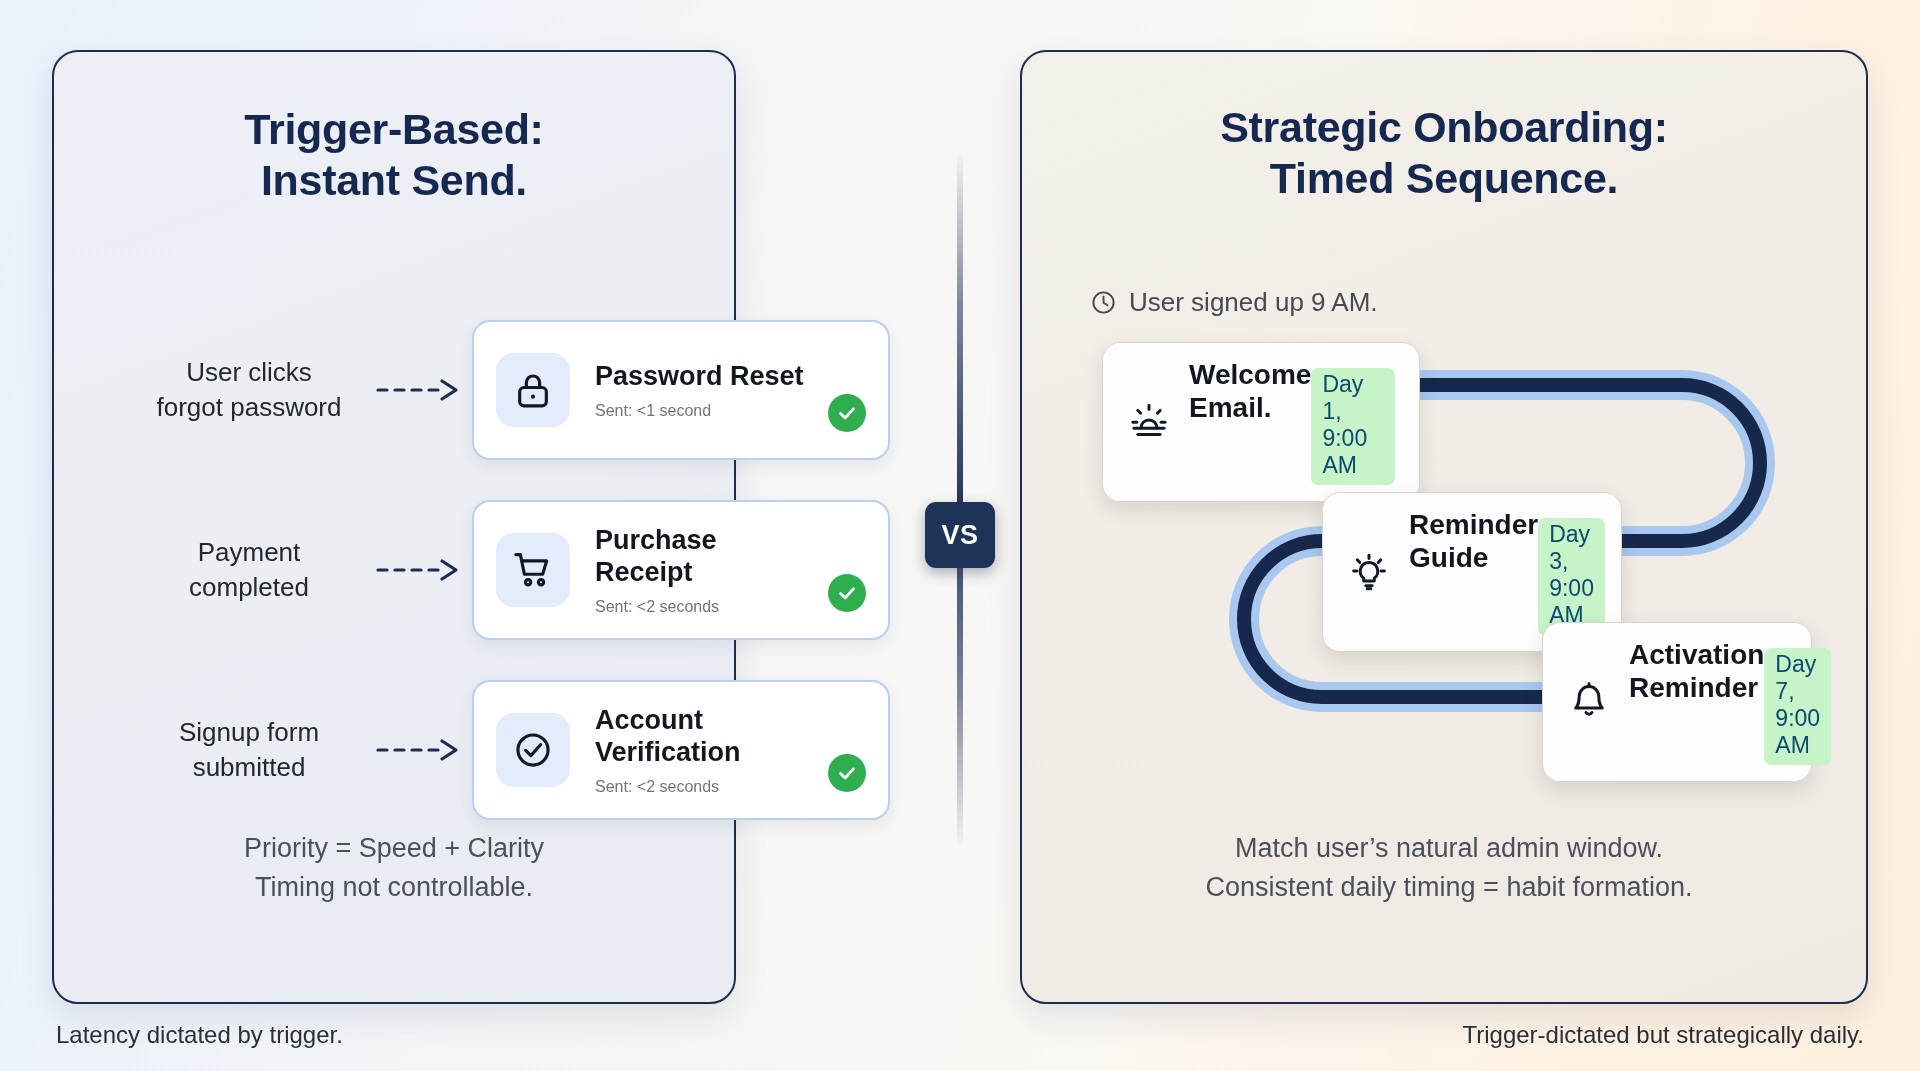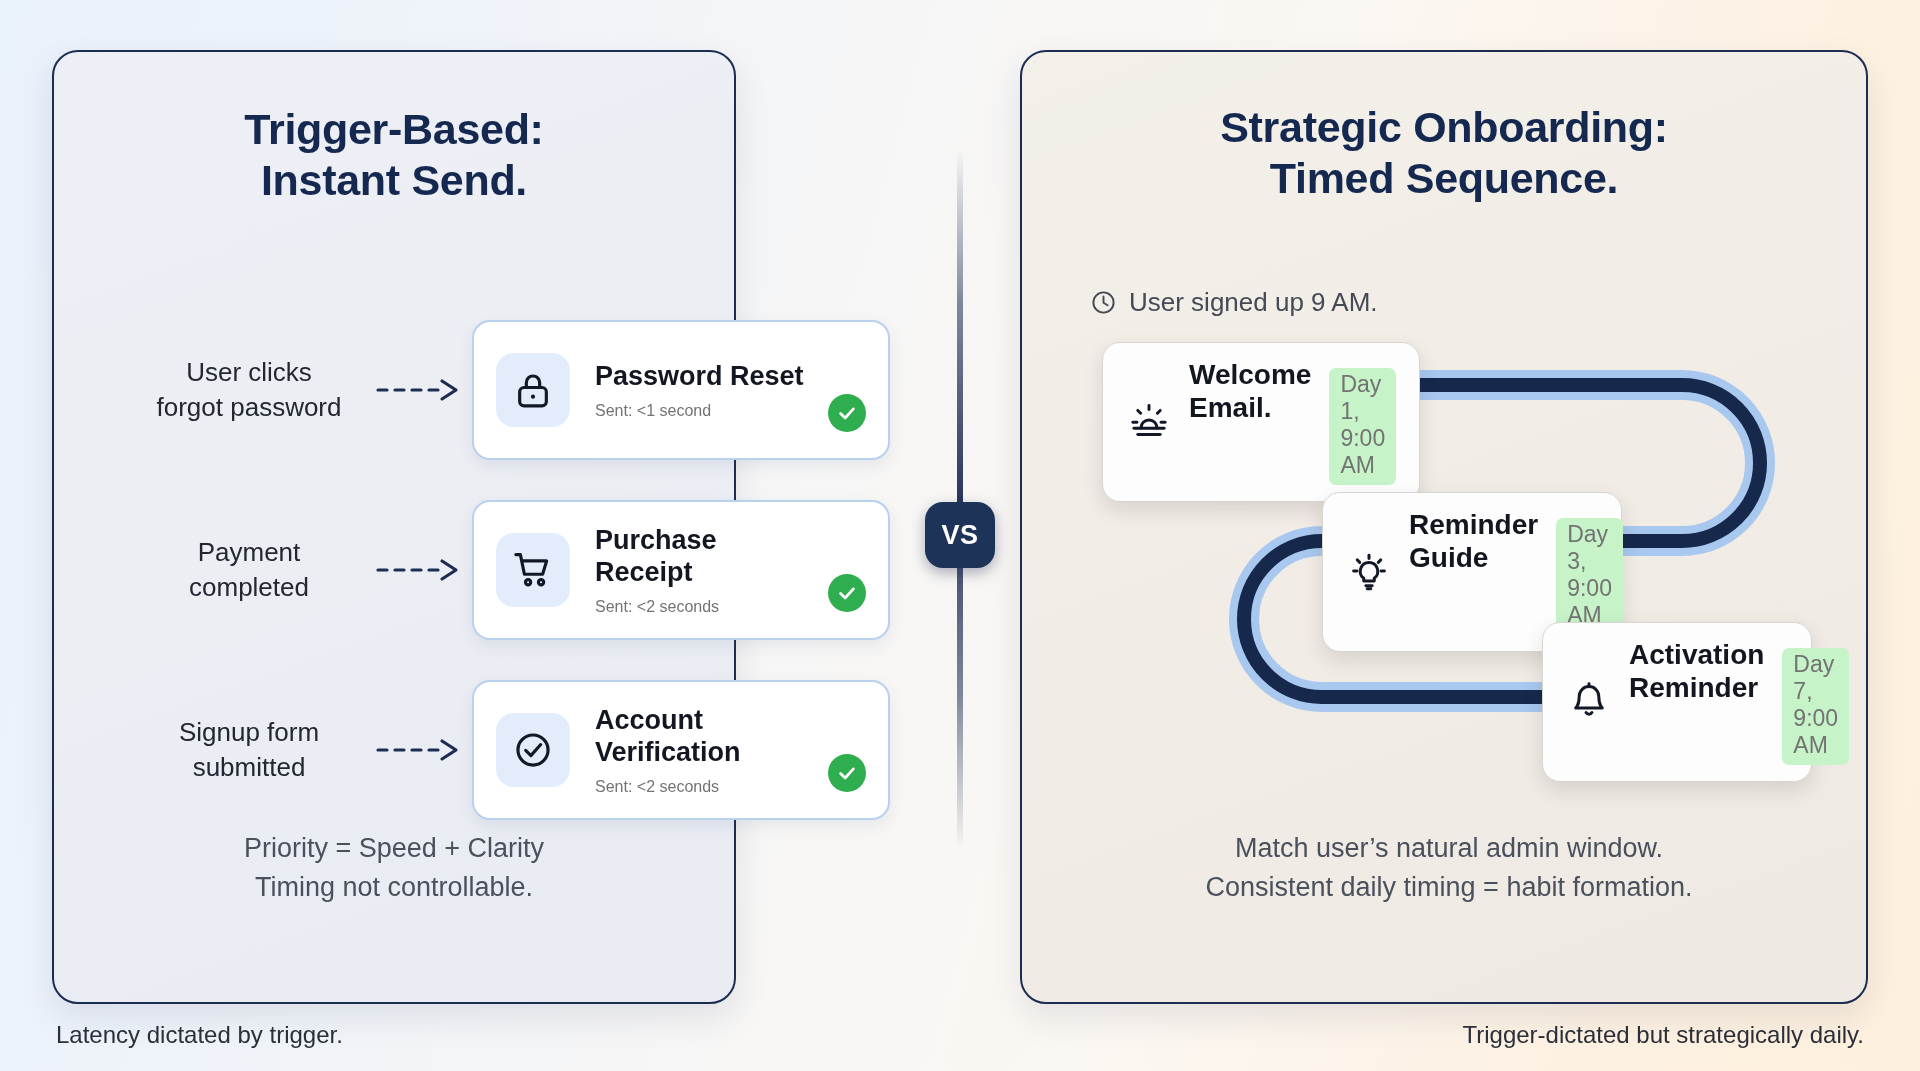--- a/index.html
+++ b/index.html
@@ -206,26 +206,25 @@
     font-size: 28px;
     font-weight: 700;
     color: #12161f;
     line-height: 1.17;
     white-space: pre-line;
   }
   .seq-badge {
     margin-top: 9px;
     align-self: flex-start;
     background: #c6f3c7;
-    color: #737373;
+    color: #0c4a6e;
     border-radius: 7px;
     font-size: 23px;
     padding: 3px 11px 5px;
     line-height: 1.18;
-    margin-left: 18px;
   }
   .seq-card-1 { left: 80px; top: 290px; width: 318px; }
   .seq-card-2 { left: 300px; top: 440px; width: 300px; }
   .seq-card-3 { left: 520px; top: 570px; width: 270px; }
   .seq-card-3 .seq-badge { align-self: flex-end; }
 
   
   .divider {
     position: absolute;
     left: 957px;
@@ -240,21 +239,21 @@
       rgba(28,45,82,0) 100%);
     border-radius: 3px;
   }
   .vs-badge {
     position: absolute;
     left: 925px;
     top: 502px;
     width: 70px;
     height: 66px;
     background: #1e3358;
-    border-radius: 18px;
+    border-radius: 11px;
     display: flex;
     align-items: center;
     justify-content: center;
     color: #fff;
     font-size: 27px;
     font-weight: 700;
     letter-spacing: .5px;
     box-shadow: 0 5px 14px rgba(20,35,70,.35);
   }
 

